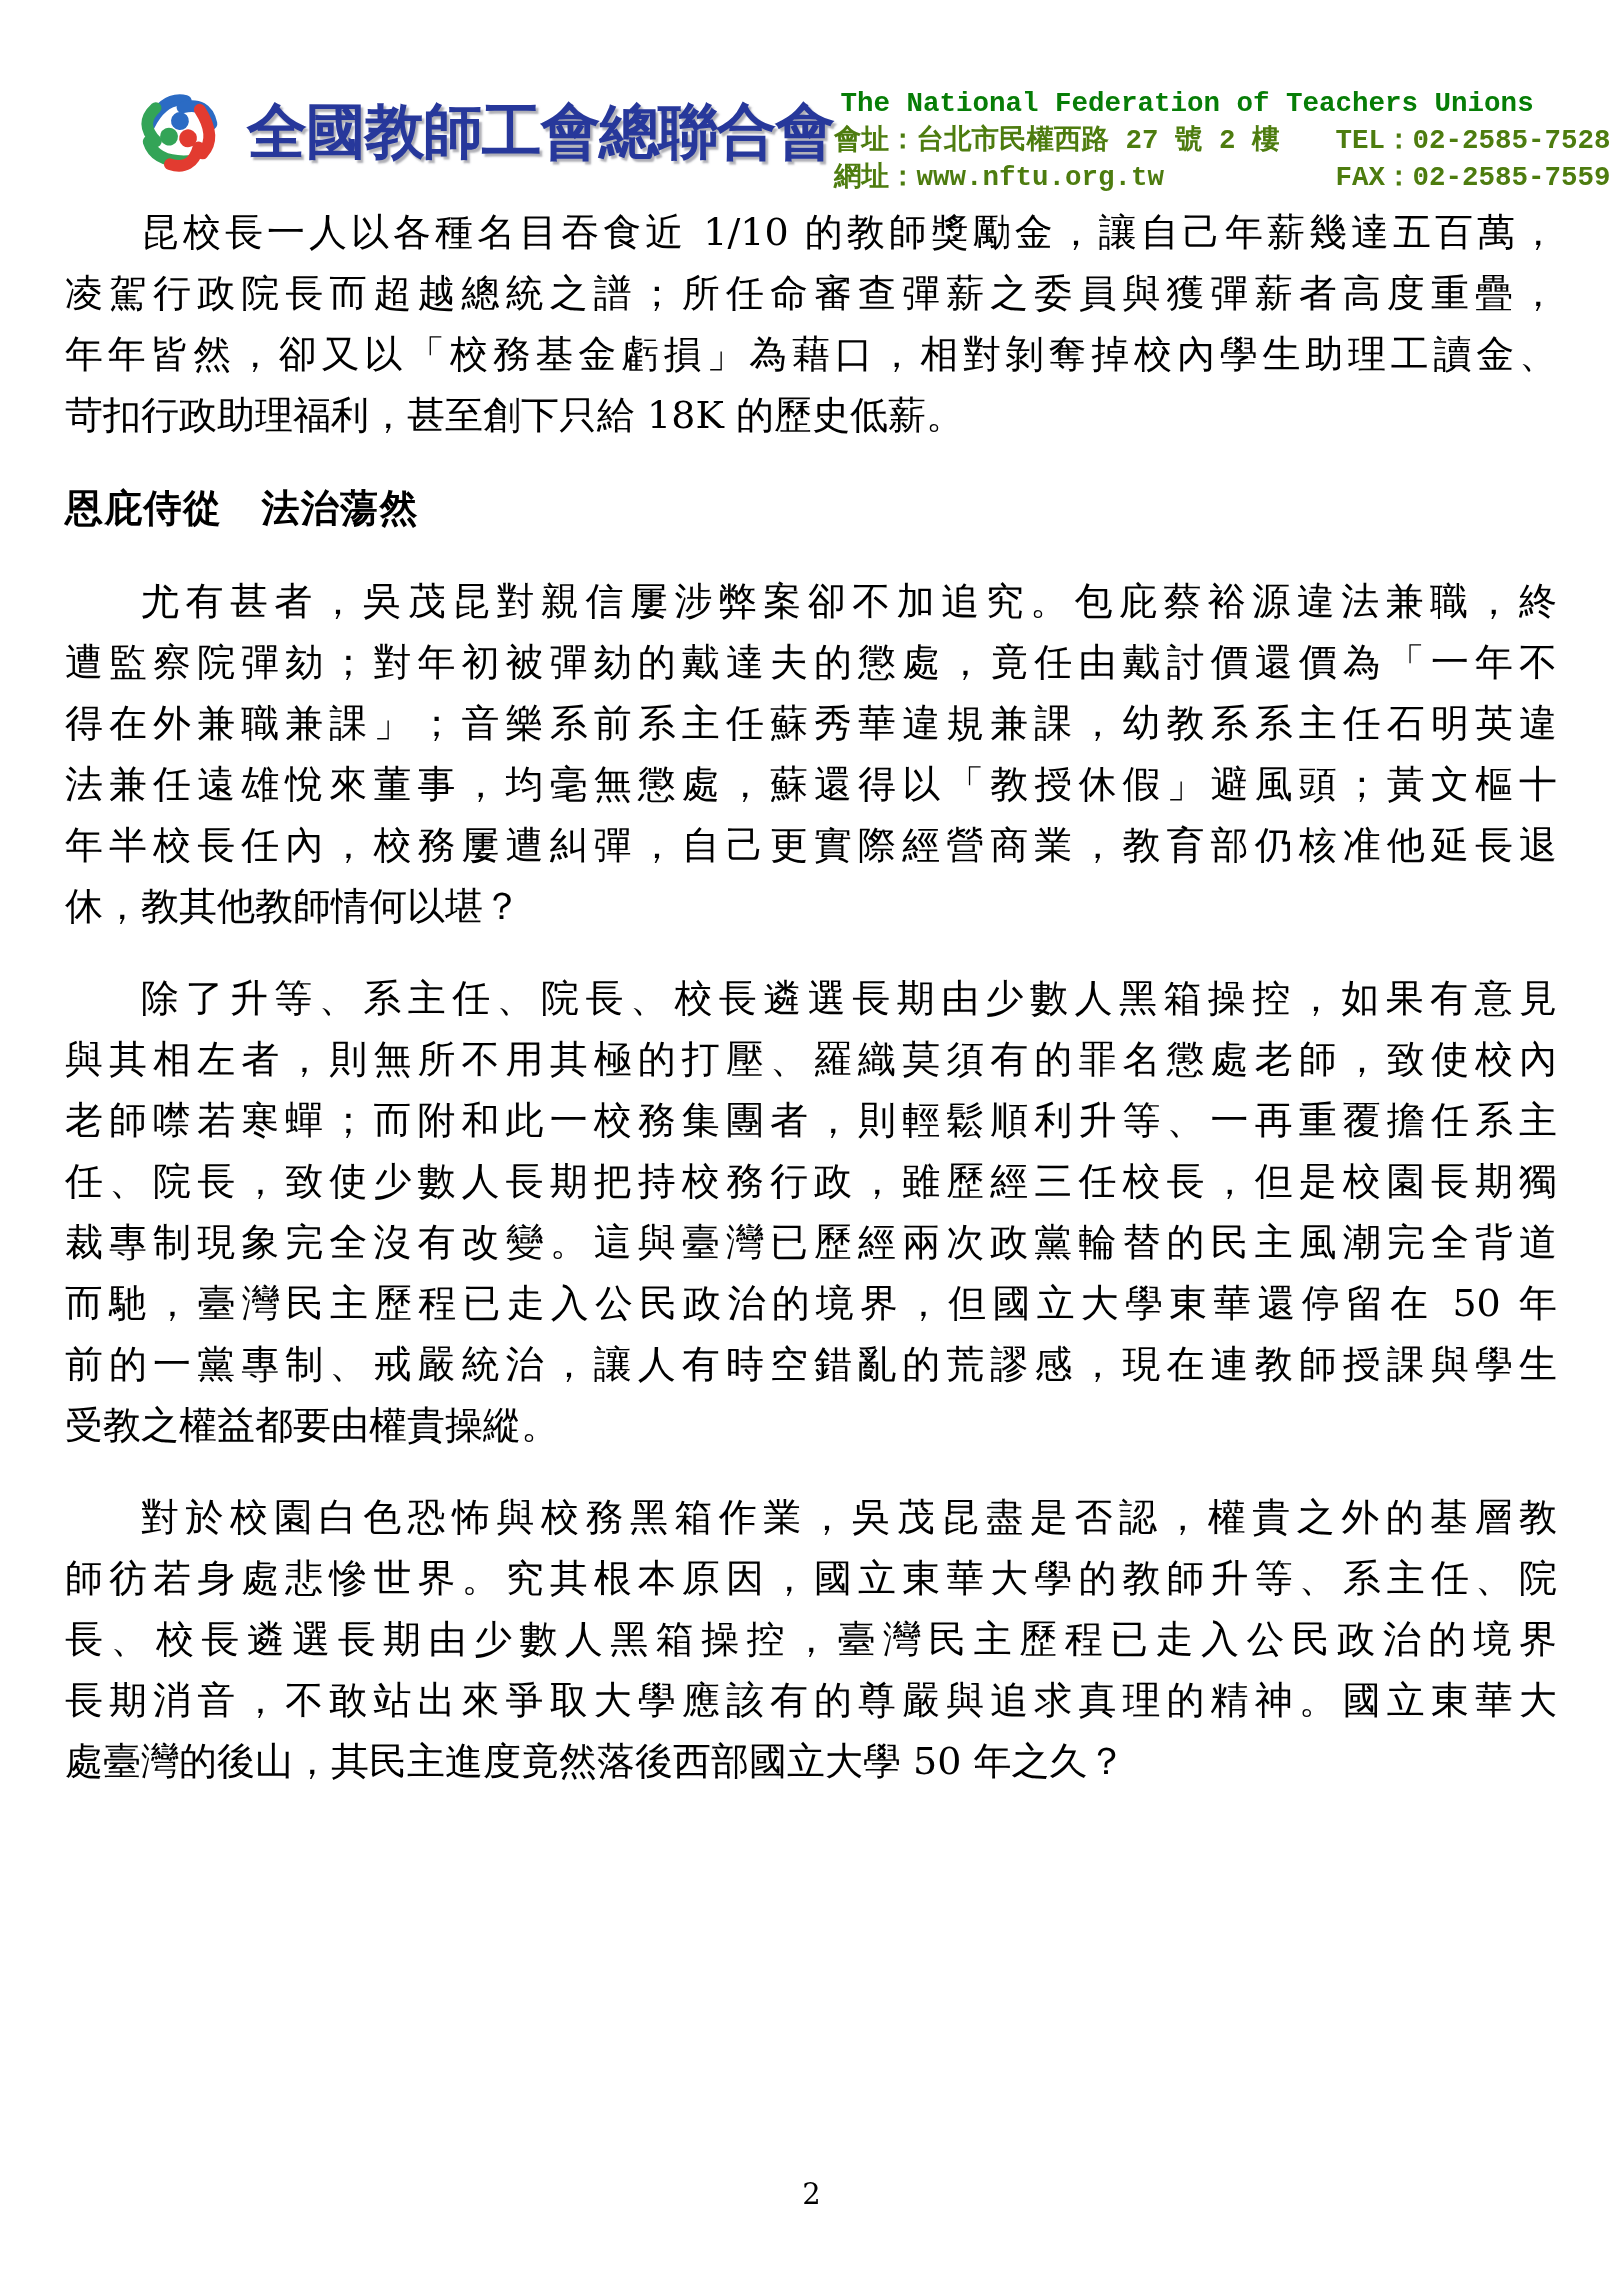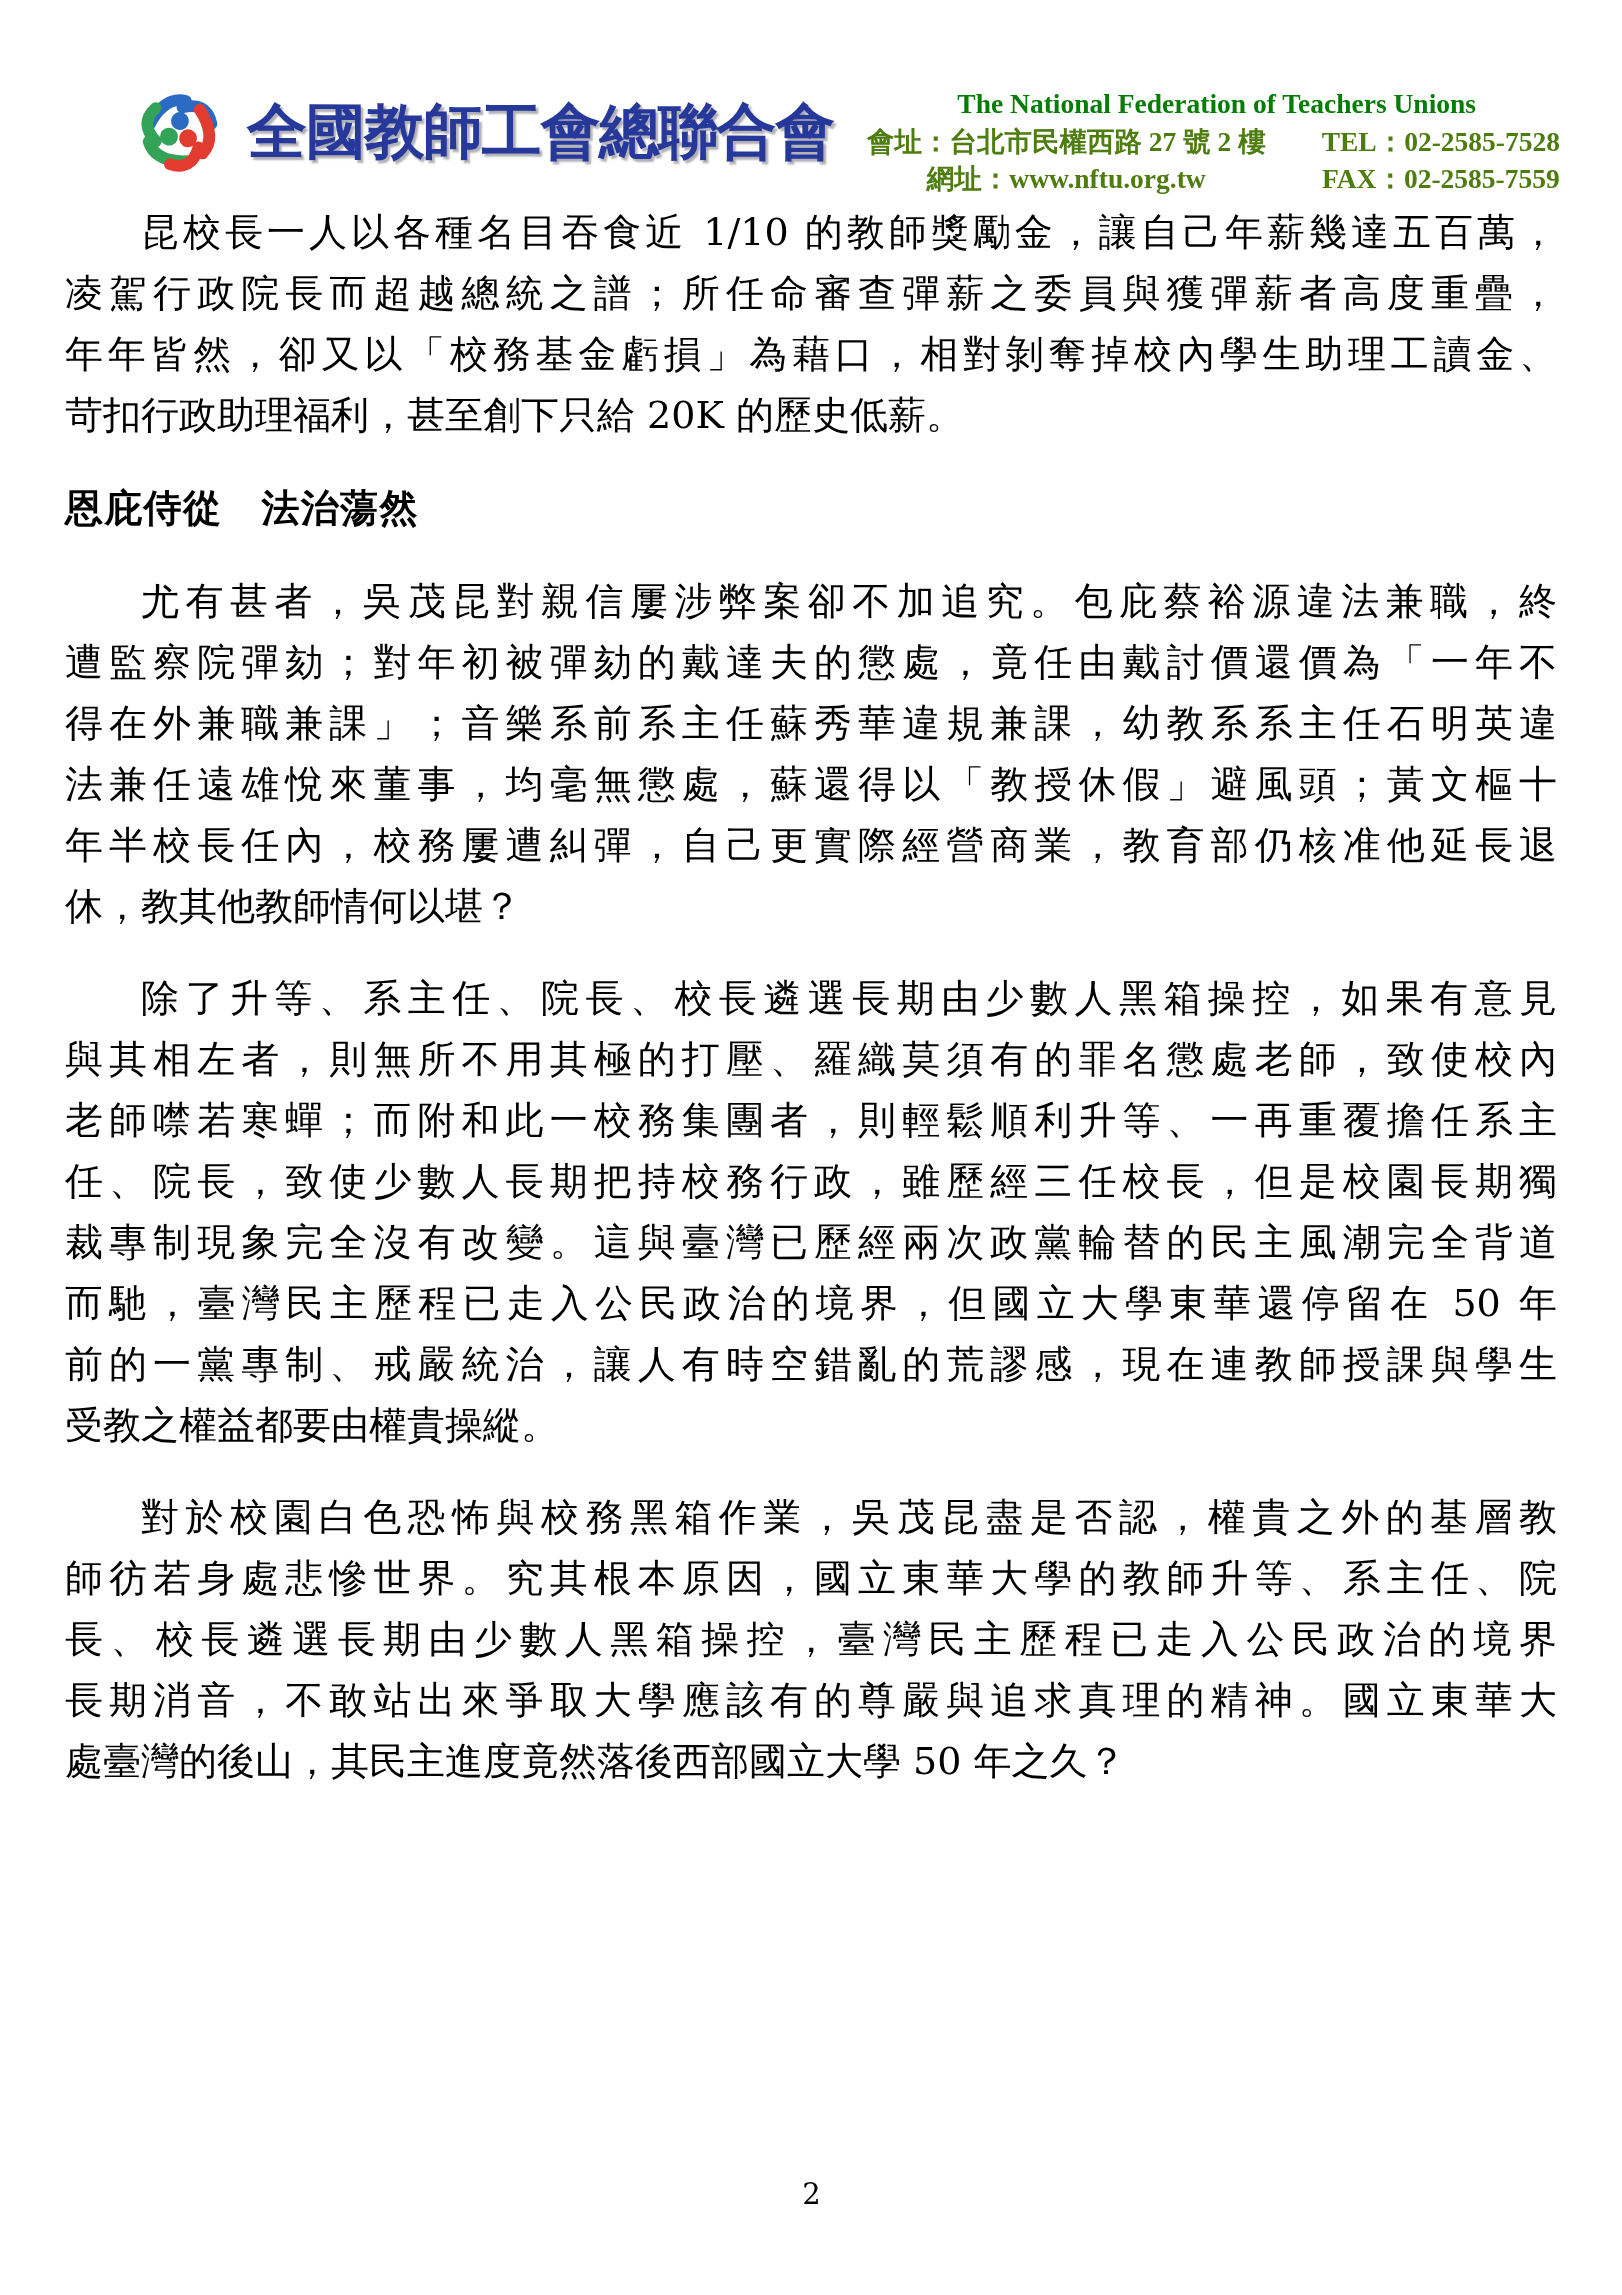--- a/index.html
+++ b/index.html
@@ -18,21 +18,21 @@
     display:flex; justify-content:space-between; align-items:flex-start;
   }
   .logo-group { display:flex; align-items:center; gap:13px; }
   .logo-icon { width:110px; height:110px; flex:0 0 auto; }
   .org-zh {
     font-size:60px; font-weight:bold; white-space:nowrap;
     color:#27389B; letter-spacing:-1.3px;
     text-shadow:2.6px 3.3px 2px rgba(110,110,120,0.55);
     font-family:"DejaVu Serif", serif;
   }
-  .contact-block { padding-top:10.5px; font-family:Liberation Serif, serif;text-align:center; }
+  .contact-block { padding-top:10.5px; font-family:Liberation Mono, monospace; }
   .org-en {
     font-size:27.5px; font-weight:bold; color:#067D06;
     white-space:nowrap; margin:0 0 5.2px 6.5px;
   }
   .contact-grid {
     display:grid; grid-template-columns:auto auto;
     column-gap:56px; row-gap:3.9px;
     font-size:27.5px; line-height:33px; font-weight:bold; color:#4d7c0f;
     white-space:nowrap;
   }
@@ -106,21 +106,21 @@
       </div>
     </div>
 
   </div>
 
   <div class="doc-body">
       <div class="para">
         <div class="line first">昆校長一人以各種名目吞食近 1/10 的教師獎勵金，讓自己年薪幾達五百萬，</div>
         <div class="line">凌駕行政院長而超越總統之譜；所任命審查彈薪之委員與獲彈薪者高度重疊，</div>
         <div class="line">年年皆然，卻又以「校務基金虧損」為藉口，相對剝奪掉校內學生助理工讀金、</div>
-        <div class="line para-last">苛扣行政助理福利，甚至創下只給 20K 的歷史低薪。</div>
+        <div class="line para-last">苛扣行政助理福利，甚至創下只給 18K 的歷史低薪。</div>
       </div>
       <h2 class="doc-heading">恩庇侍從　法治蕩然</h2>
       <div class="para">
         <div class="line first">尤有甚者，吳茂昆對親信屢涉弊案卻不加追究。包庇蔡裕源違法兼職，終</div>
         <div class="line">遭監察院彈劾；對年初被彈劾的戴達夫的懲處，竟任由戴討價還價為「一年不</div>
         <div class="line">得在外兼職兼課」；音樂系前系主任蘇秀華違規兼課，幼教系系主任石明英違</div>
         <div class="line">法兼任遠雄悅來董事，均毫無懲處，蘇還得以「教授休假」避風頭；黃文樞十</div>
         <div class="line">年半校長任內，校務屢遭糾彈，自己更實際經營商業，教育部仍核准他延長退</div>
         <div class="line para-last">休，教其他教師情何以堪？</div>
       </div>

